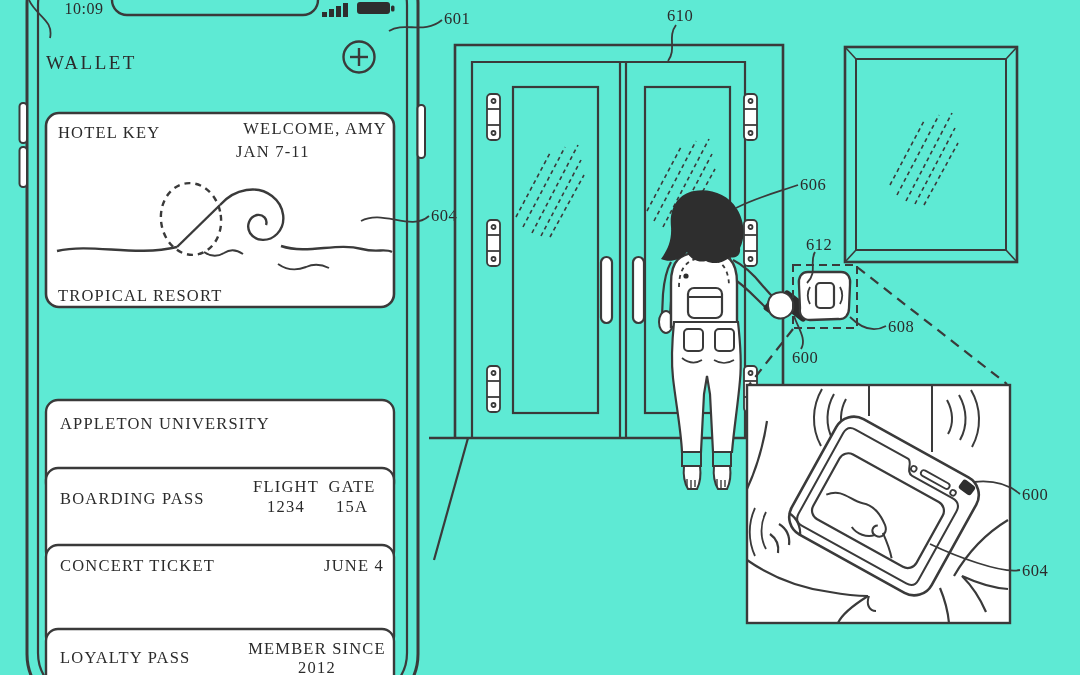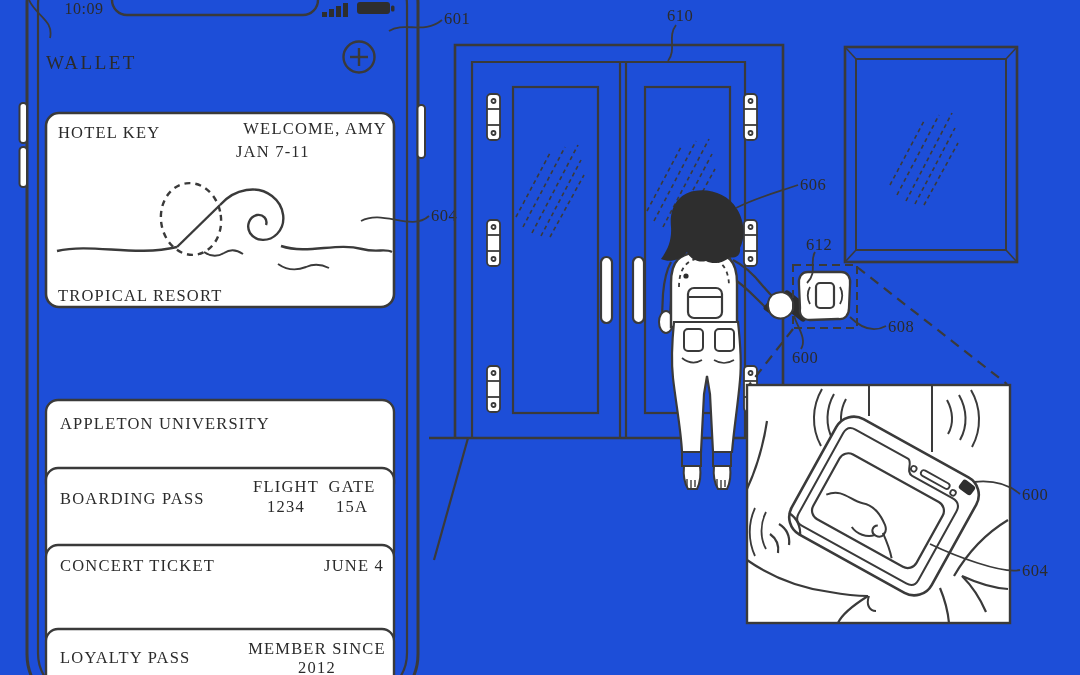--- a/index.html
+++ b/index.html
@@ -1,16 +1,16 @@
 <!DOCTYPE html>
 <html><head>
 <meta charset="utf-8">
 <style>
   html,body{margin:0;padding:0;background:#ffffff;}
-  .figure{position:relative;width:1080px;height:675px;background:#1d4ed8;overflow:hidden;}
+  .figure{position:relative;width:1080px;height:675px;background:#5eead4;overflow:hidden;}
   svg{display:block;}
   svg text{
     font-family:"Liberation Serif","DejaVu Serif",serif;
     fill:#2b2b2b;
   }
   .t-card{font-size:16.5px;letter-spacing:1.2px;}
   .t-title{font-size:19px;letter-spacing:2.5px;}
   .t-ref{font-size:16.5px;letter-spacing:0.5px;}
   .t-time{font-size:16px;letter-spacing:0.5px;}
   .ln{stroke:#3a3a3a;fill:none;}

